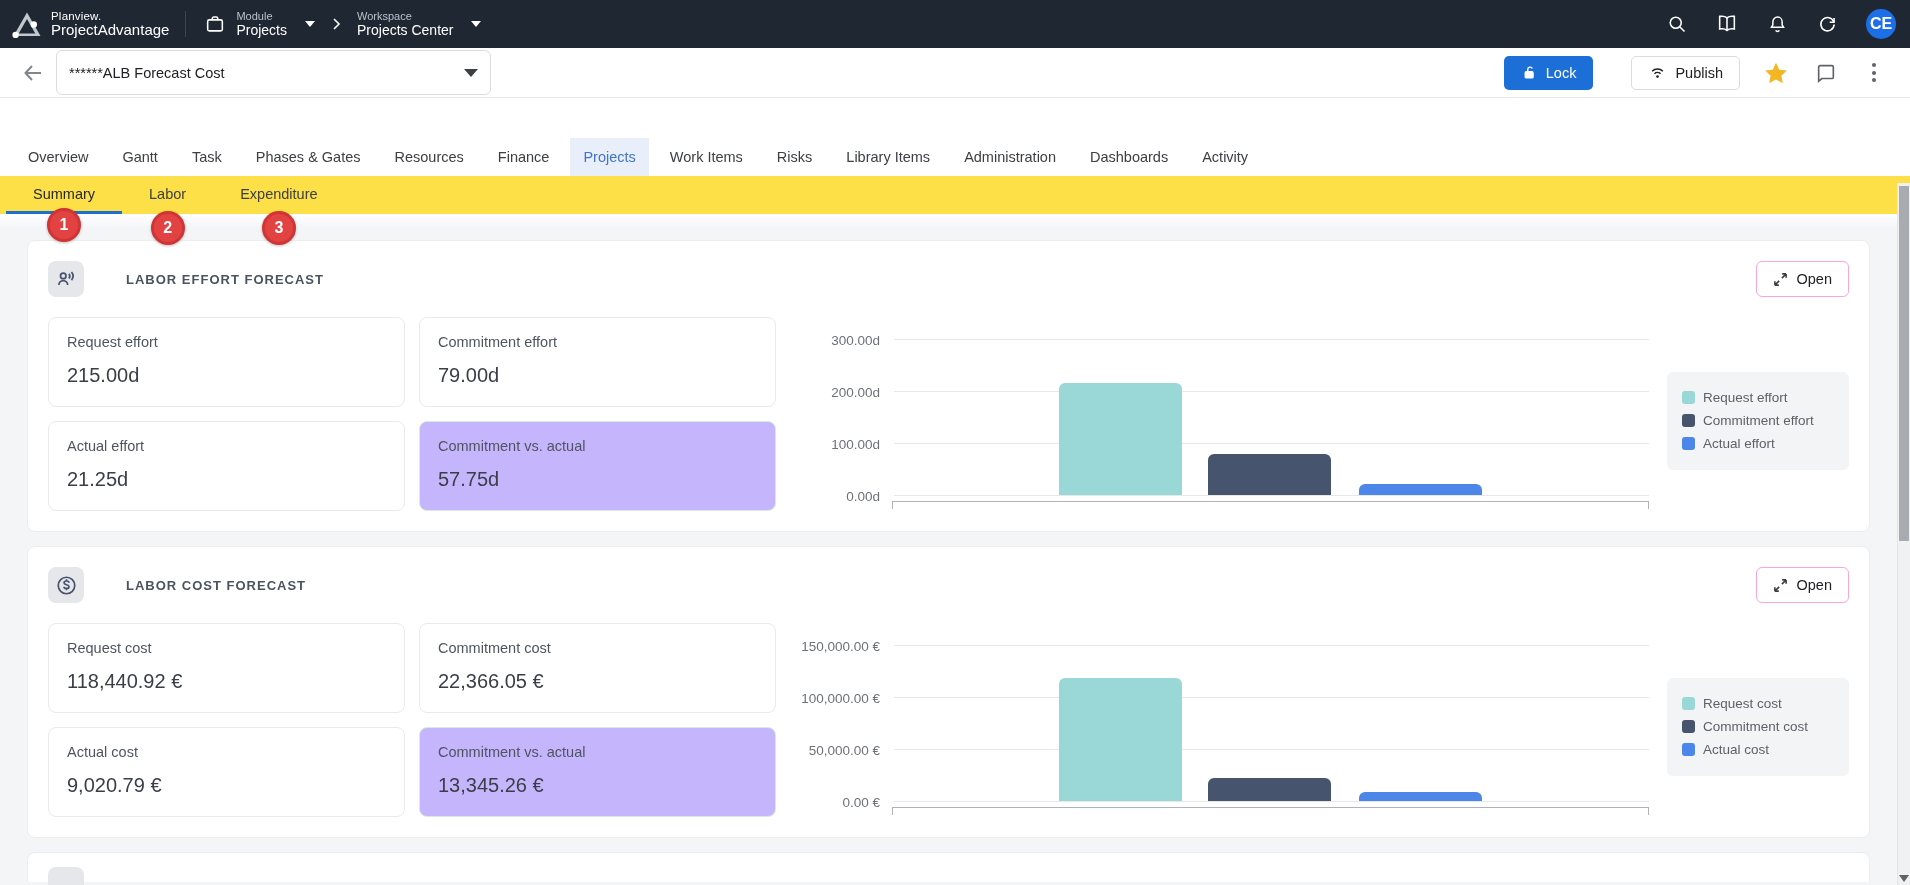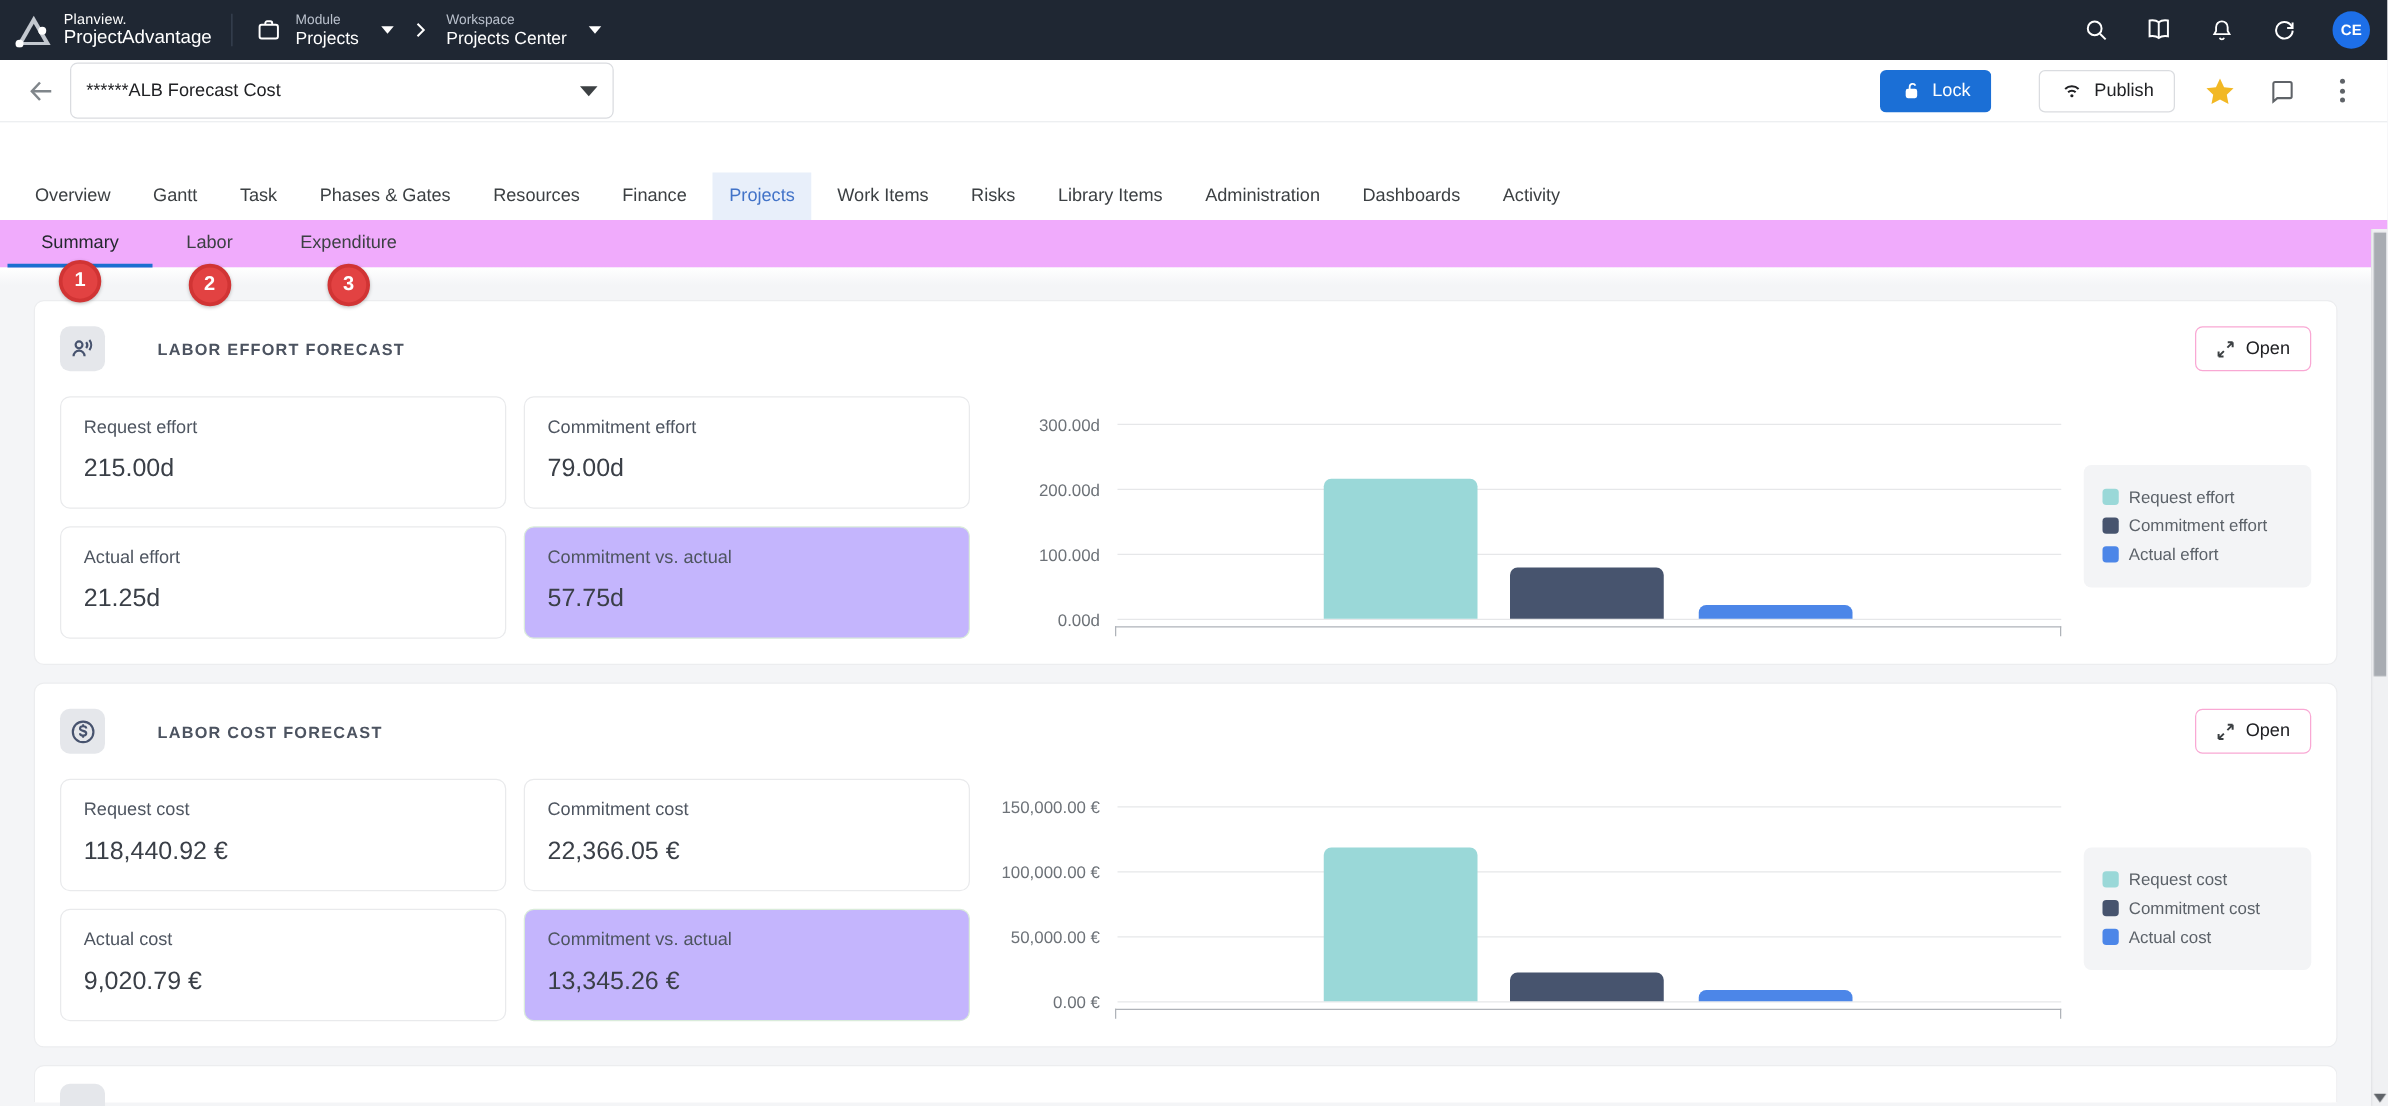--- a/index.html
+++ b/index.html
@@ -13,21 +13,21 @@
   .brand-text .l2 { font-size:15px; font-weight:400; }
   .tb-divider { width:1px; height:26px; background:#3a4454; margin:0 18px 0 16px; }
   .crumb { display:flex; align-items:center; gap:10px; cursor:pointer; }
   .crumb-text { line-height:1.15; }
   .crumb-text .sub { font-size:11px; color:#b9c0cc; }
   .crumb-text .main { font-size:14px; color:#fff; }
   .caret-down { width:0; height:0; border-left:5px solid transparent; border-right:5px solid transparent; border-top:6px solid #fff; margin-left:8px; }
   .crumb-sep { margin:0 14px; display:flex; align-items:center; }
   .tb-right { margin-left:auto; display:flex; align-items:center; gap:28px; }
   .tb-icon { width:22px; height:22px; display:flex; align-items:center; justify-content:center; cursor:pointer; }
-  .avatar { width:30px; height:30px; border-radius:50%; background:#1D6FE8; color:#fff; font-size:12px; font-weight:700; display:flex; align-items:center; justify-content:center; cursor:pointer; }
+  .avatar { width:30px; height:30px; border-radius:50%; background:#1D6FE8; color:#fff; font-size:16px; font-weight:700; display:flex; align-items:center; justify-content:center; cursor:pointer; }
 
   
   .toolbar { height:50px; background:#fff; display:flex; align-items:center; padding:0 24px 0 18px; border-bottom:1px solid #E8EAED; }
   .back-btn { width:30px; height:30px; display:flex; align-items:center; justify-content:center; cursor:pointer; margin-right:8px; }
   .entity-select { width:435px; height:45px; border:1px solid #DADCE0; border-radius:6px; display:flex; align-items:center; padding:0 12px; font-size:14.5px; color:#202124; cursor:pointer; }
   .entity-select .grow { flex:1; }
   .sel-caret { width:0; height:0; border-left:7px solid transparent; border-right:7px solid transparent; border-top:8px solid #3c4043; }
   .toolbar-right { margin-left:auto; display:flex; align-items:center; gap:22px; }
   .btn { height:34px; border-radius:5px; display:flex; align-items:center; gap:8px; padding:0 16px; font-size:14.5px; cursor:pointer; border:1px solid transparent; }
   .btn-lock { background:#1B6FD6; color:#fff; }
@@ -35,21 +35,21 @@
   .icon-btn { display:flex; align-items:center; justify-content:center; width:28px; height:28px; cursor:pointer; }
   .kebab { display:flex; flex-direction:column; gap:3.5px; align-items:center; cursor:pointer; padding:4px 10px; }
   .kebab i { width:4px; height:4px; border-radius:50%; background:#5f6368; }
 
   
   .tabbar { background:#fff; padding:40px 0 0 15px; display:flex; gap:8px; }
   .tab { font-size:14.5px; color:#3c4043; line-height:38px; padding:0 13px; cursor:pointer; white-space:nowrap; }
   .tab.active { background:#E8EFFA; color:#4273C8; }
 
   
-  .subtabbar { background:#f0abfc; padding-left:6px; display:flex; height:38px; }
+  .subtabbar { background:#fde047; padding-left:6px; display:flex; height:38px; }
   .subtab { position:relative; padding:0 27px; font-size:14.5px; color:#3c4043; line-height:36px; cursor:pointer; }
   .subtab.active { color:#24282e; border-bottom:3px solid #1B6FD0; }
   .num-badge { position:absolute; left:50%; bottom:-31px; transform:translateX(-50%); width:34px; height:34px; border-radius:50%; background:#E24242; border:3px solid #D13434; color:#fff; font-size:16px; font-weight:700; display:flex; align-items:center; justify-content:center; z-index:6; box-shadow:0 1px 3px rgba(0,0,0,.25); }
 
   .fade-strip { height:14px; background:linear-gradient(#ffffff,#F4F5F7); }
 
   
   .content { padding:12px 40px 0 27px; }
   .card { background:#fff; border:1px solid #ECEDEF; border-radius:8px; padding:20px; margin-bottom:14px; }
   .card-header { display:flex; align-items:center; gap:42px; height:36px; margin-bottom:20px; }

